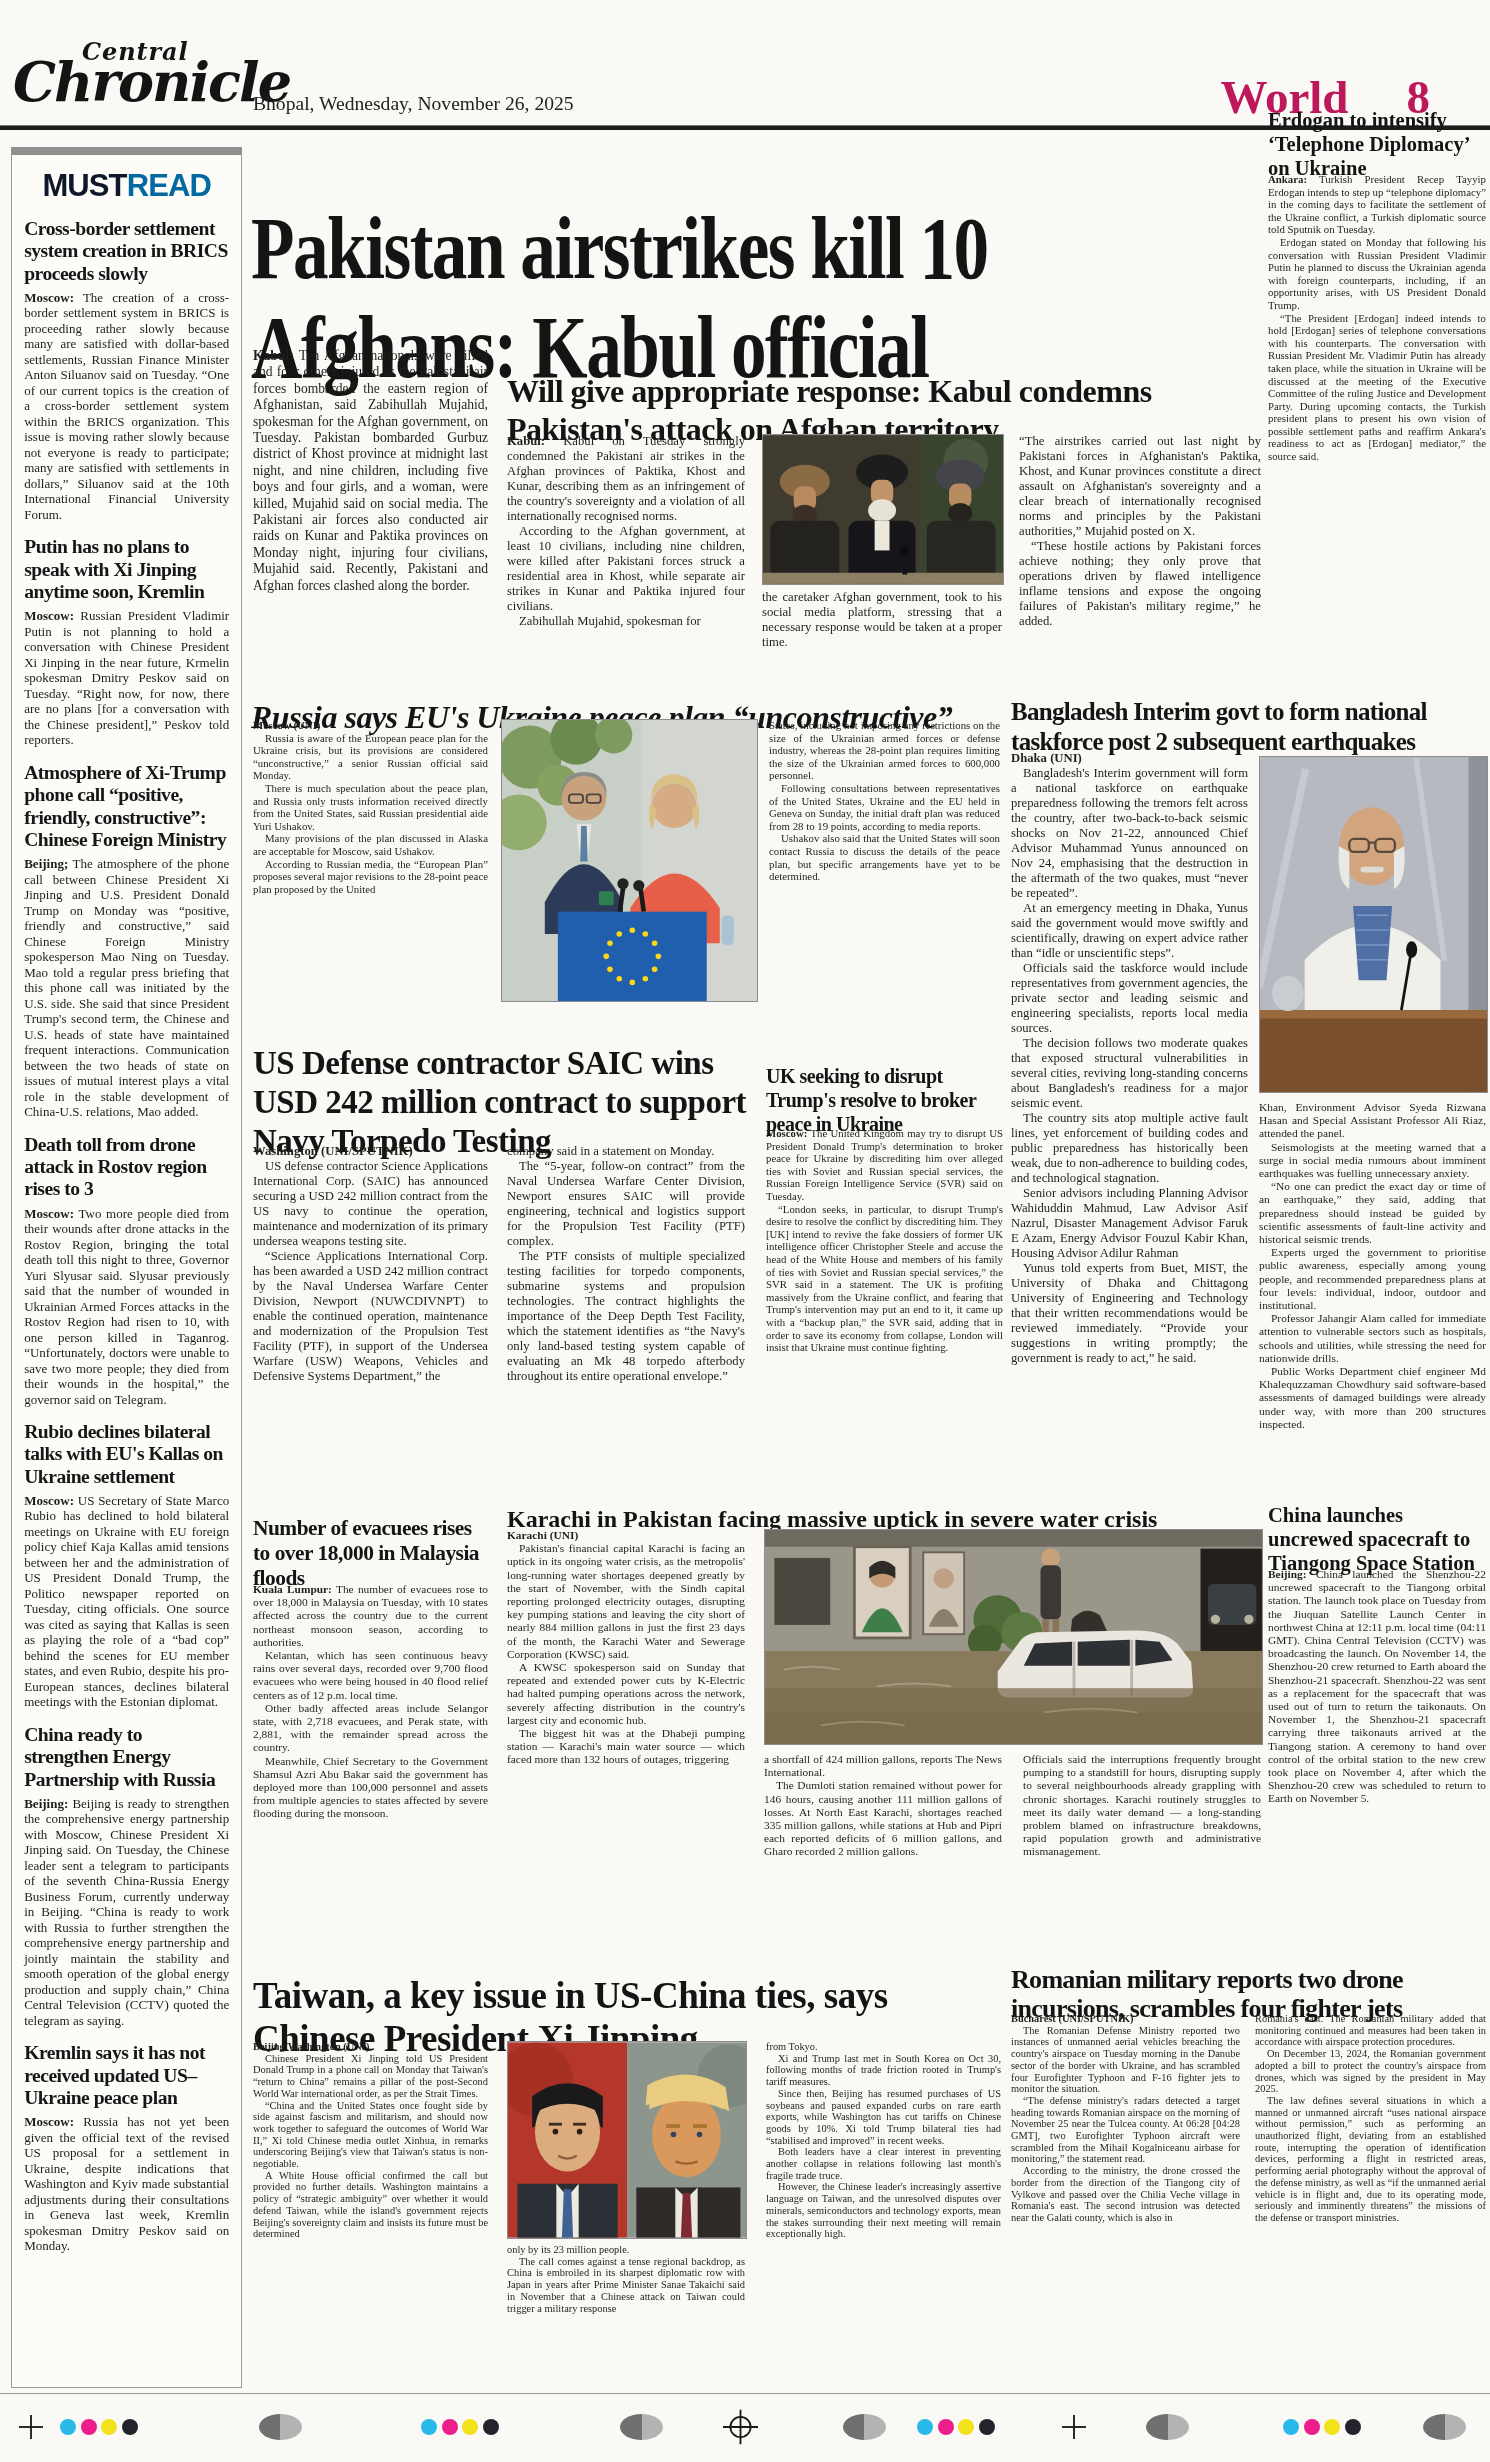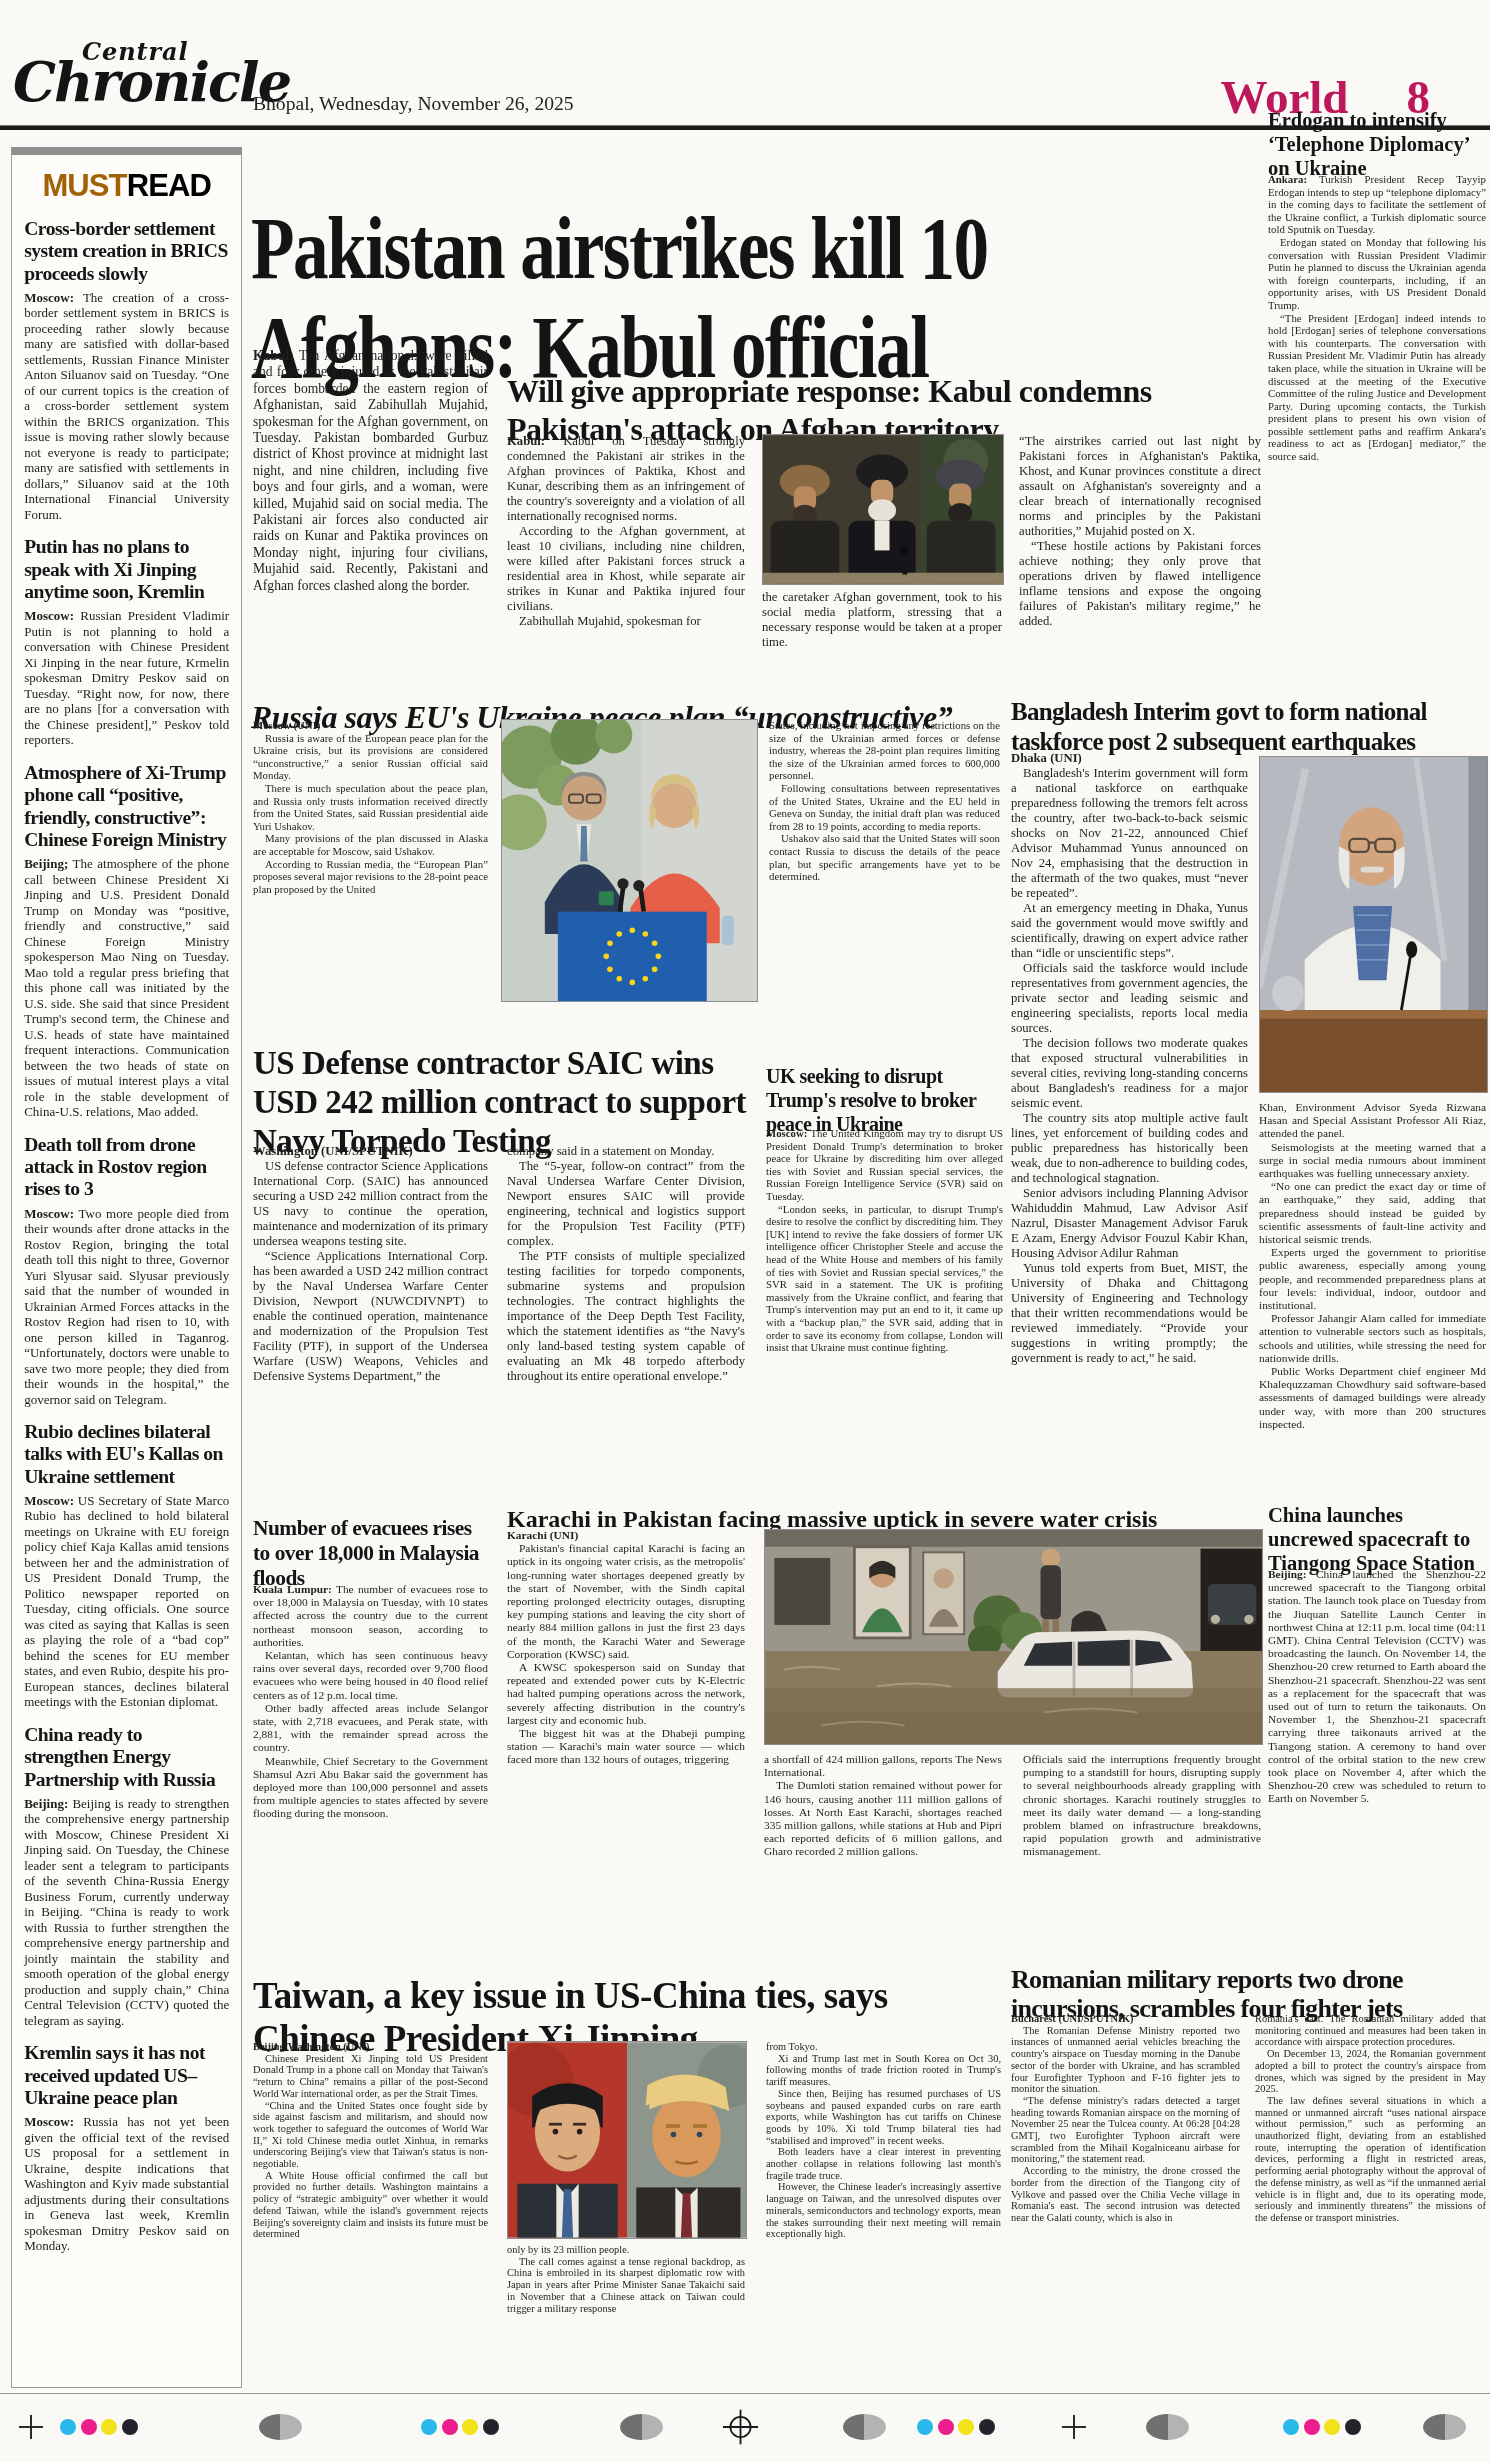--- a/index.html
+++ b/index.html
@@ -6,21 +6,21 @@
   body{width:1490px;height:2462px;position:relative;background:#faf9f5;font-family:"Liberation Serif",serif;color:#1e1d1b;}
   
   .logo-central{position:absolute;left:82px;top:37px;font:700 italic 24px "DejaVu Serif",serif;color:#141414;letter-spacing:0.9px;}
   .logo-chronicle{position:absolute;left:13px;top:50px;font:700 italic 54px "DejaVu Serif",serif;color:#141414;letter-spacing:-1.9px;}
   .dateline-top{position:absolute;left:253px;top:93px;font:400 19.6px "Liberation Serif",serif;color:#222;}
   .world-block{position:absolute;right:60px;top:54px;display:flex;gap:58px;font:700 47px "Liberation Serif",serif;color:#be185d;margin-top:16px;}
   .mast-rule{position:absolute;left:0;top:125px;width:1490px;height:3.7px;background:#1c1c1c;border-top:0.9px solid #777;}
   
   .mustread{position:absolute;left:11.2px;top:147px;width:231px;height:2241px;box-sizing:border-box;border:1.9px solid #9a9a9a;border-top:8.4px solid #8f8f8f;background:#fdfcf9;padding:13px 12px 9.3px 12px;overflow:hidden;}
   .mr-head{text-align:center;font:900 31px "Liberation Sans",sans-serif;letter-spacing:-0.9px;margin-bottom:5.6px;}
-  .mr-must{color:#a16207;text-align:right;} .mr-read{color:#000000;}
+  .mr-must{color:#0f172a;text-align:right;} .mr-read{color:#0369a1;}
   .mr-item h3{margin:14px 0 4.7px 0;font:700 19.6px/22.4px "Liberation Serif",serif;letter-spacing:-0.5px;color:#161616;}
   .mr-item p{margin:0;font:400 13px/15.5px "Liberation Serif",serif;text-align:justify;}
   .mr-item b{font-weight:700;}
   
   .hl{position:absolute;font-family:"Liberation Serif",serif;font-weight:700;color:#141414;}
   .h-lead{left:251px;top:140px;width:1246px;font-size:88px;line-height:1.13;letter-spacing:-1.9px;transform:scaleX(.81);transform-origin:0 0;}
   .h-sub{left:507px;top:345px;width:756px;font-size:32px;line-height:1.2;letter-spacing:-0.5px;}
   .h-erdogan{left:1268px;top:91px;width:218px;font-size:20.5px;line-height:24px;}
   .h-russia{left:251px;top:672px;width:749px;font-size:32px;line-height:1.15;letter-spacing:-0.5px;font-style:italic;}
   .h-bangladesh{left:1011px;top:676px;width:477px;font-size:25px;line-height:1.2;letter-spacing:-0.7px;}

